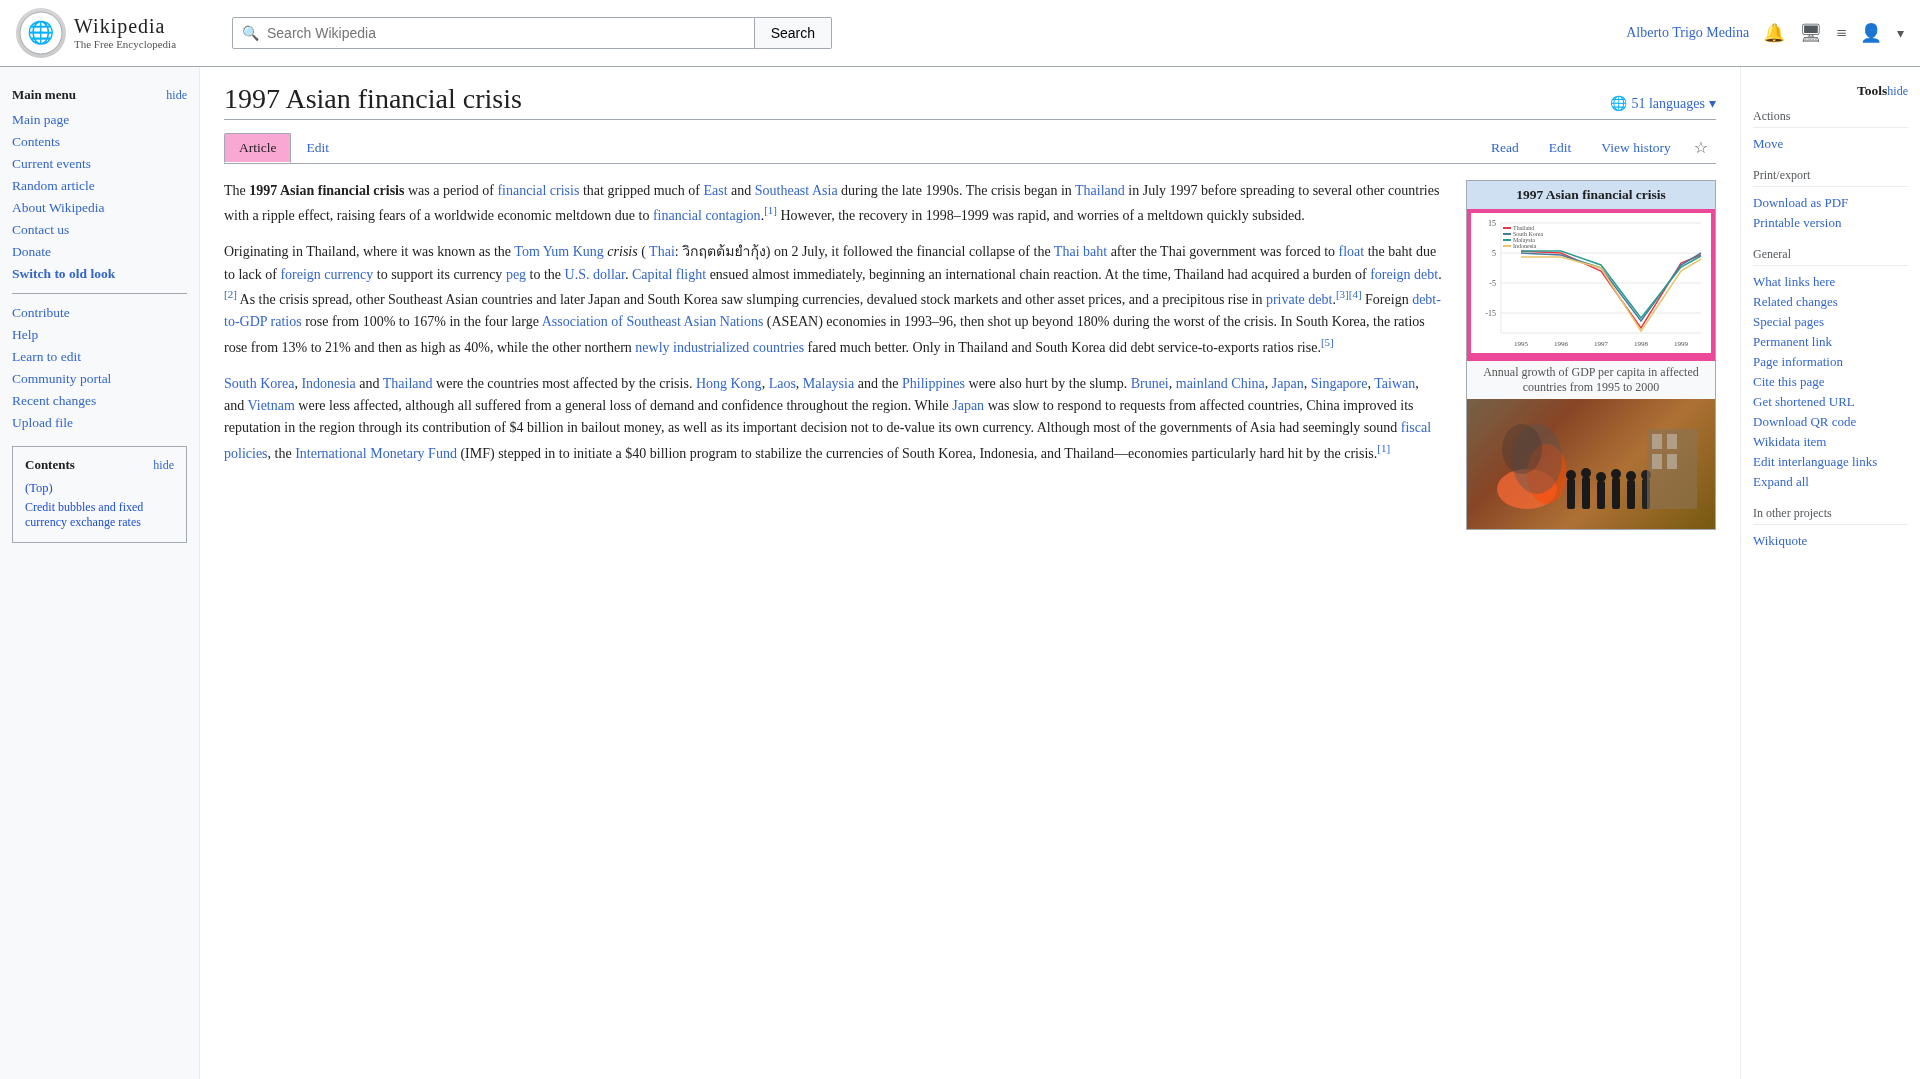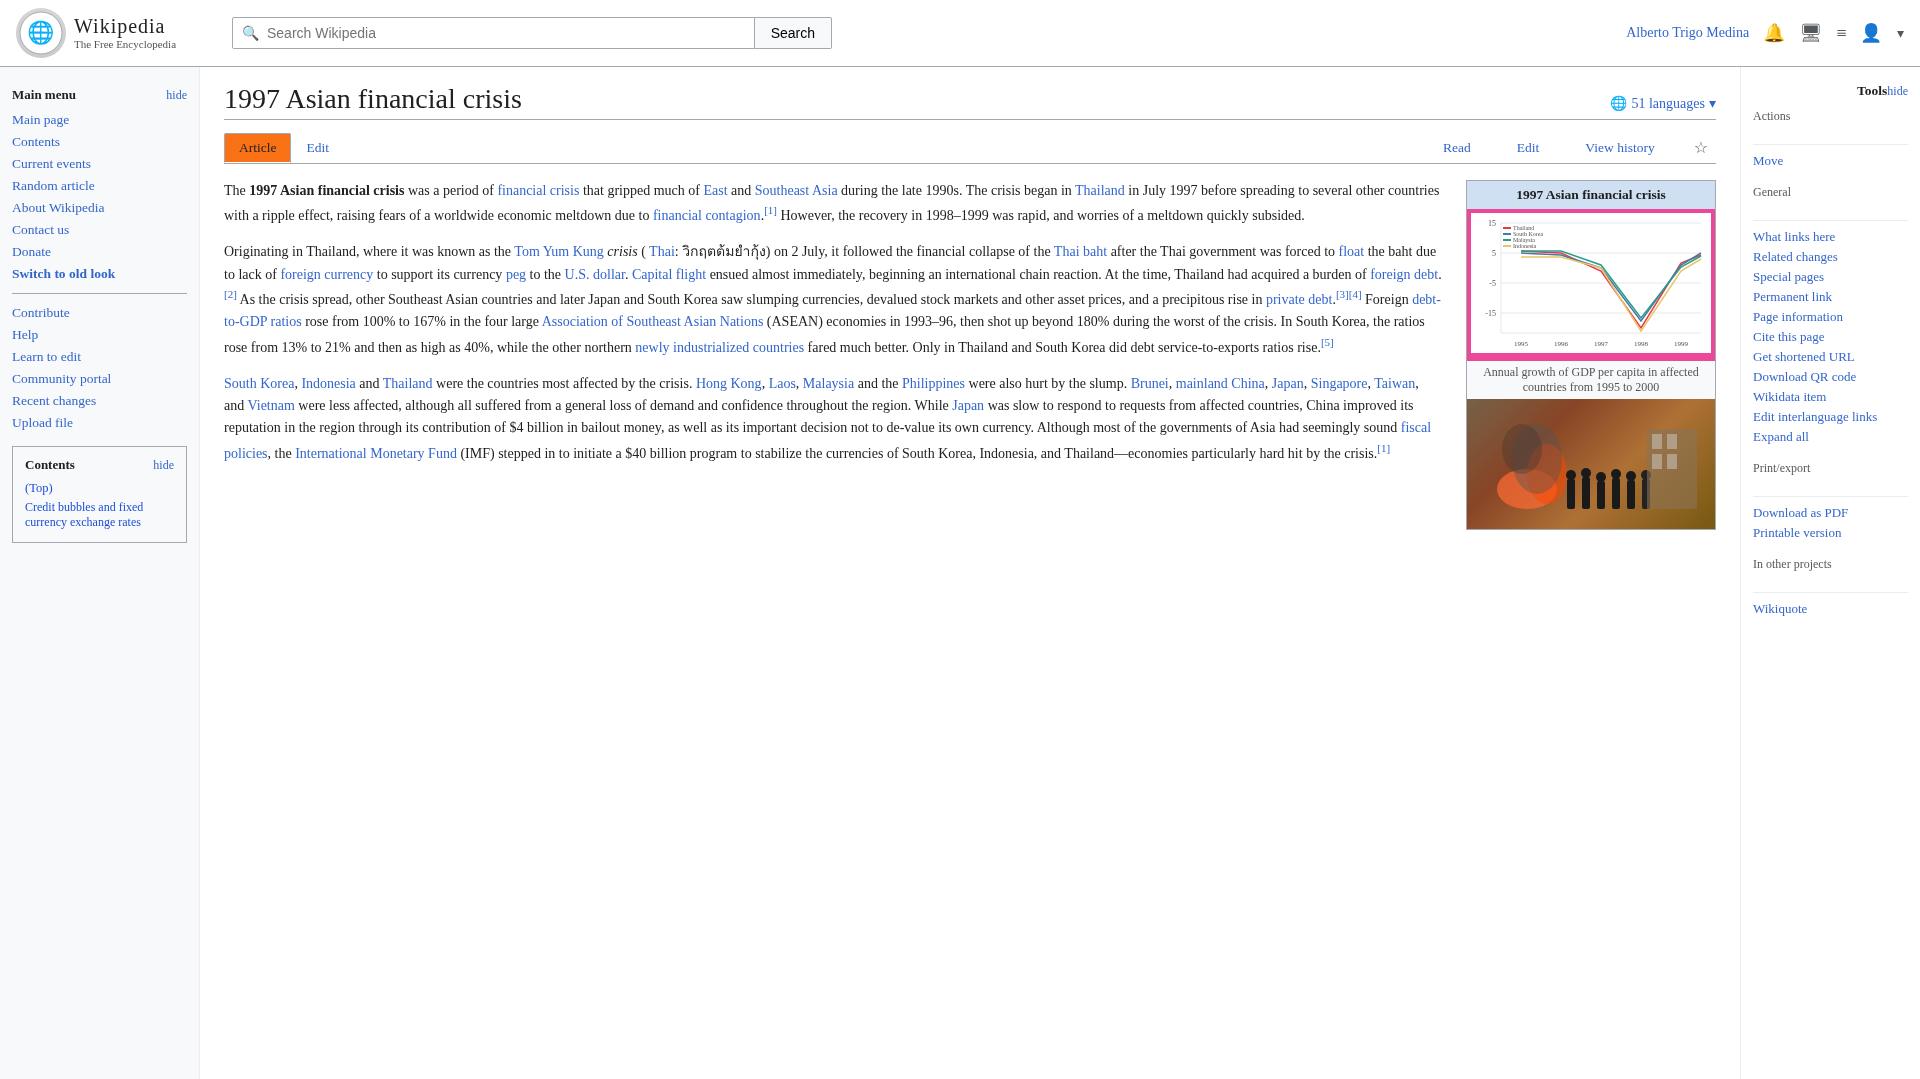--- a/index.html
+++ b/index.html
@@ -86,22 +86,22 @@
     #main-content { flex: 1; padding: 16px 24px; max-width: none; }
     
     
     #page-title { font-family: 'Linux Libertine', Georgia, serif; font-size: 28px; font-weight: normal; border-bottom: 1px solid #a2a9b1; padding-bottom: 4px; margin-bottom: 12px; display: flex; align-items: baseline; justify-content: space-between; }
     #lang-btn { font-size: 14px; color: #3366cc; cursor: pointer; display: flex; align-items: center; gap: 4px; }
     
     
     #page-tabs { display: flex; align-items: center; border-bottom: 1px solid #a2a9b1; margin-bottom: 16px; justify-content: space-between; }
     .tab-left { display: flex; gap: 0; }
     .tab { padding: 6px 14px; font-size: 13.5px; cursor: pointer; color: #3366cc; text-decoration: none; border: 1px solid transparent; margin-bottom: -1px; }
-    .tab.active { color: #202122; border: 1px solid #a2a9b1; border-bottom: 1px solid #fff; background: #f97316; border-radius: 2px 2px 0 0; }
-    .tab-right { display: flex; gap: 16px; align-items: center; }
+    .tab.active { color: #202122; border: 1px solid #a2a9b1; border-bottom: 1px solid #fff; background: #f9a8d4; border-radius: 2px 2px 0 0; }
+    .tab-right { display: flex; gap: 0; align-items: center; }
     .tab-right .tab { color: #3366cc; }
     .star-icon { color: #54595d; font-size: 16px; cursor: pointer; padding: 6px 8px; }
     
     
     #from-line { font-size: 13px; color: #54595d; margin-bottom: 14px; font-style: italic; }
     .article-text { line-height: 1.6; font-size: 14px; margin-bottom: 14px; }
     .article-link { color: #3366cc; text-decoration: none; }
     .article-bold { font-weight: bold; }
     .cite-ref { color: #3366cc; font-size: 11px; vertical-align: super; }
     
@@ -151,21 +151,21 @@
       min-width: 180px;
       padding: 16px 12px;
       border-left: 1px solid #eaecf0;
       font-size: 13px;
     }
     .right-sidebar-title {
       font-weight: bold; font-size: 13.5px; margin-bottom: 10px;
       display: flex; align-items: center; justify-content: flex-end;
     }
     .right-sidebar-section { margin-bottom: 14px; }
-    .right-sidebar-section-title { color: #54595d; font-size: 12px; margin-bottom: 6px; font-weight: normal; border-bottom: 1px solid #eaecf0; padding-bottom: 20px; }
+    .right-sidebar-section-title { color: #54595d; font-size: 12px; margin-bottom: 6px; font-weight: normal; border-bottom: 1px solid #eaecf0; padding-bottom: 3px; }
     .right-sidebar-link { display: block; color: #3366cc; text-decoration: none; padding: 2px 0; font-size: 13px; }
   </style>
 </head>
 <body>
 
 <header id="header">
   <div id="logo-area">
     <div id="logo-img">
       <svg width="46" height="46" viewBox="0 0 46 46">
         <circle cx="23" cy="23" r="21" fill="#fff" stroke="#a2a9b1" stroke-width="1"></circle>
@@ -455,39 +455,39 @@
       <span>Tools</span>
       <span class="sidebar-hide-btn">hide</span>
     </div>
 
     <div class="right-sidebar-section">
       <div class="right-sidebar-section-title">Actions</div>
       <a class="right-sidebar-link" href="#">Move</a>
     </div>
 
     <div class="right-sidebar-section">
+      <div class="right-sidebar-section-title">Print/export</div>
+      <a class="right-sidebar-link" href="#">Download as PDF</a>
+      <a class="right-sidebar-link" href="#">Printable version</a>
+    </div>
+
+    <div class="right-sidebar-section">
       <div class="right-sidebar-section-title">General</div>
       <a class="right-sidebar-link" href="#">What links here</a>
       <a class="right-sidebar-link" href="#">Related changes</a>
       <a class="right-sidebar-link" href="#">Special pages</a>
       <a class="right-sidebar-link" href="#">Permanent link</a>
       <a class="right-sidebar-link" href="#">Page information</a>
       <a class="right-sidebar-link" href="#">Cite this page</a>
       <a class="right-sidebar-link" href="#">Get shortened URL</a>
       <a class="right-sidebar-link" href="#">Download QR code</a>
       <a class="right-sidebar-link" href="#">Wikidata item</a>
       <a class="right-sidebar-link" href="#">Edit interlanguage links</a>
       <a class="right-sidebar-link" href="#">Expand all</a>
     </div>
 
     <div class="right-sidebar-section">
-      <div class="right-sidebar-section-title">Print/export</div>
-      <a class="right-sidebar-link" href="#">Download as PDF</a>
-      <a class="right-sidebar-link" href="#">Printable version</a>
-    </div>
-
-    <div class="right-sidebar-section">
       <div class="right-sidebar-section-title">In other projects</div>
       <a class="right-sidebar-link" href="#">Wikiquote</a>
     </div>
   </aside>
 
 </div>
 
 </body></html>

